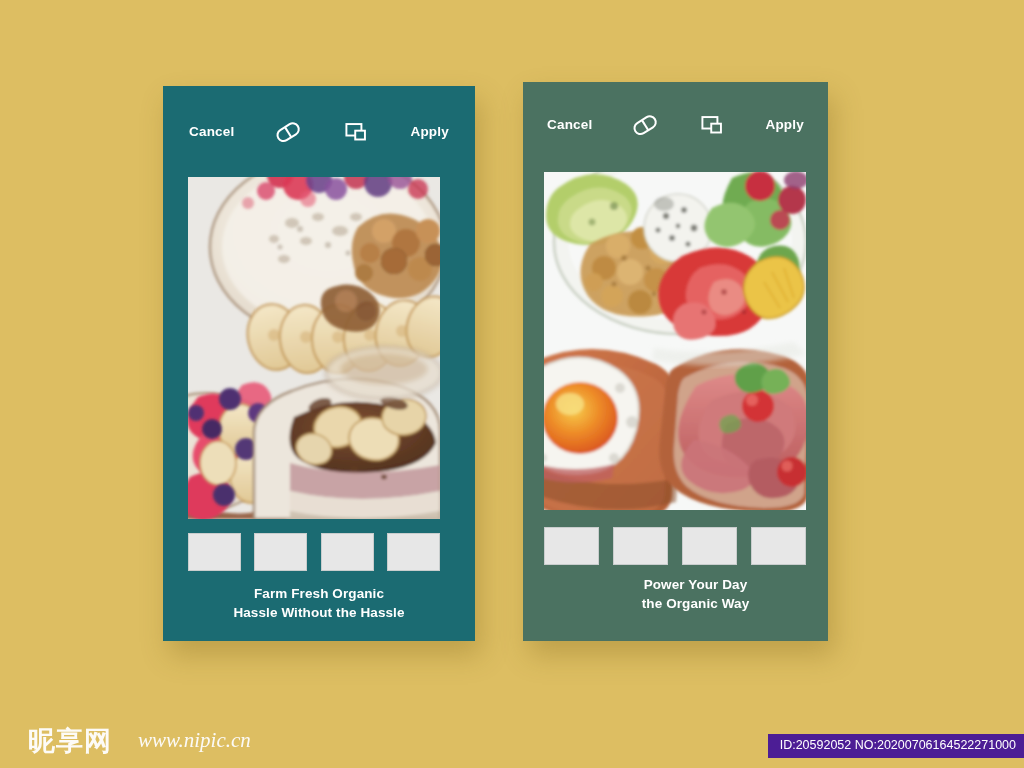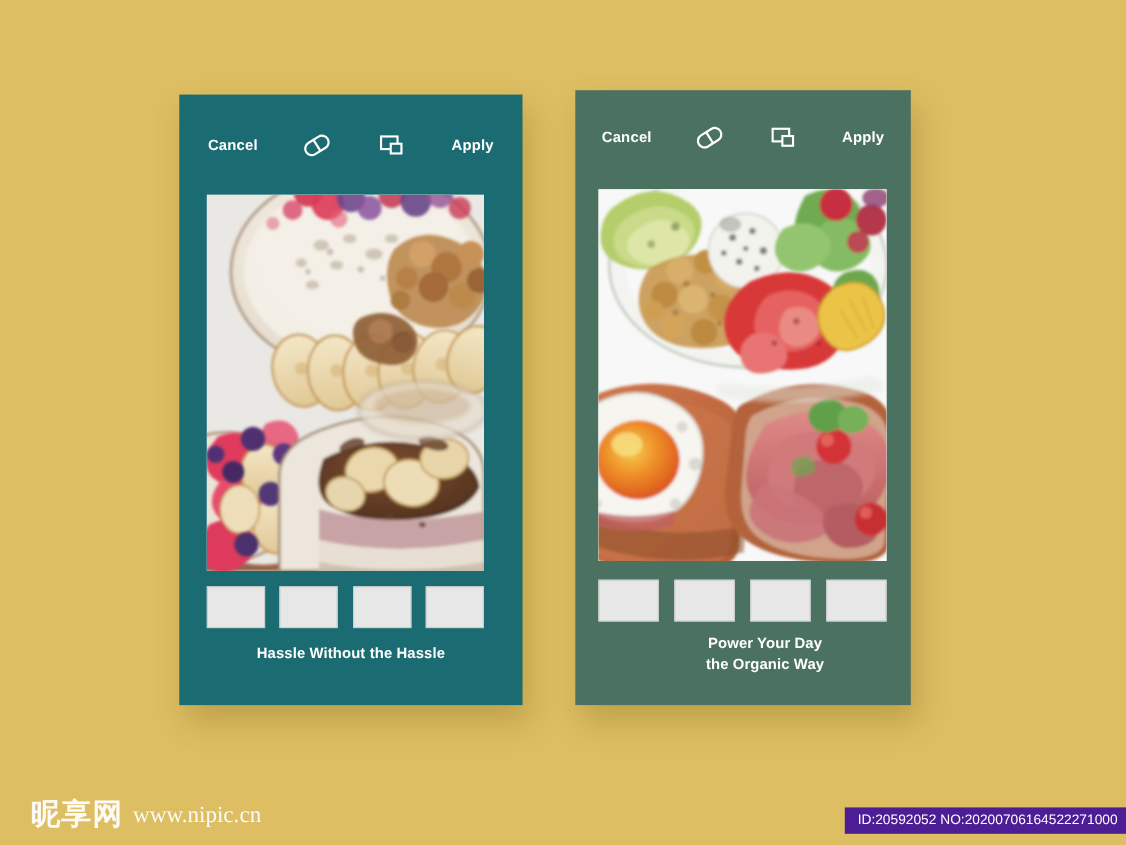--- a/index.html
+++ b/index.html
@@ -72,30 +72,30 @@
     text-align:center;color:#ffffff;
     font-size:13.5px;font-weight:bold;line-height:19px;
     letter-spacing:.1px;
   }
   #card-right .caption{top:493px;margin-left:40px;}
   .caption span{display:block;}
 
   
   #watermark{
     position:absolute;left:24px;top:727px;
-    display:flex;align-items:center;gap:9px;
+    display:flex;align-items:center;gap:26px;
   }
   #wm-cn{
     color:#ffffff;font-size:27px;font-weight:bold;
     font-family:"DejaVu Sans", sans-serif;
     letter-spacing:1px;line-height:1;
     opacity:.95;
   }
   #wm-url{
-    color:#fdfdfd;font-size:21px;
+    color:#fdfdfd;font-size:21px;font-style:italic;
     font-family:"Liberation Serif", serif;
     line-height:1;opacity:.96;
   }
   #idbar{
     position:absolute;right:0;top:734px;
     background:#4c1d95;
     padding:5px 12px 6px 12px;
     color:#ffffff;font-size:12.5px;line-height:1;
     white-space:nowrap;
   }
@@ -294,20 +294,21 @@
     </div>
 
     <div class="thumbs">
       <div class="thumb"></div>
       <div class="thumb"></div>
       <div class="thumb"></div>
       <div class="thumb"></div>
     </div>
 
     <div class="caption">
+      <span>Farm Fresh Organic</span>
       <span>Hassle Without the Hassle</span>
     </div>
   </div>
 
   <div class="card" id="card-right">
 
     <div class="topbar">
       <div class="tb-text">Cancel</div>
 
       <div class="tb-icon">

